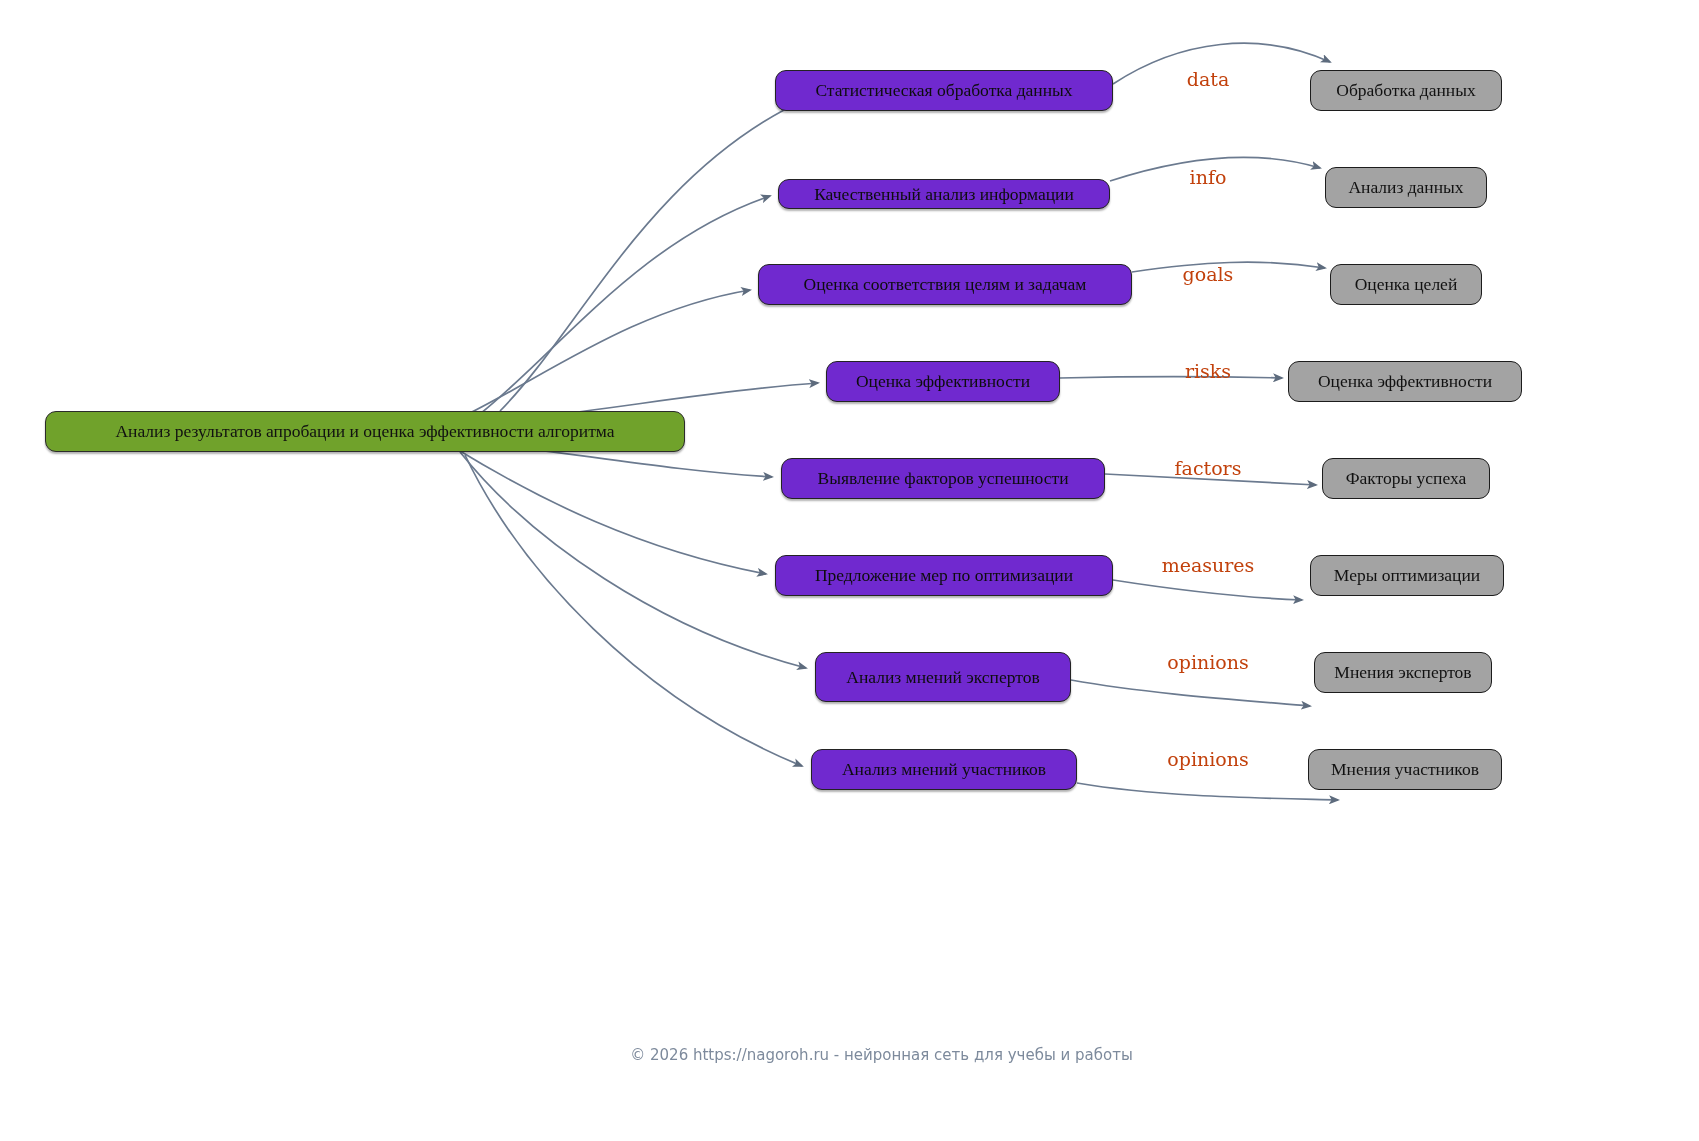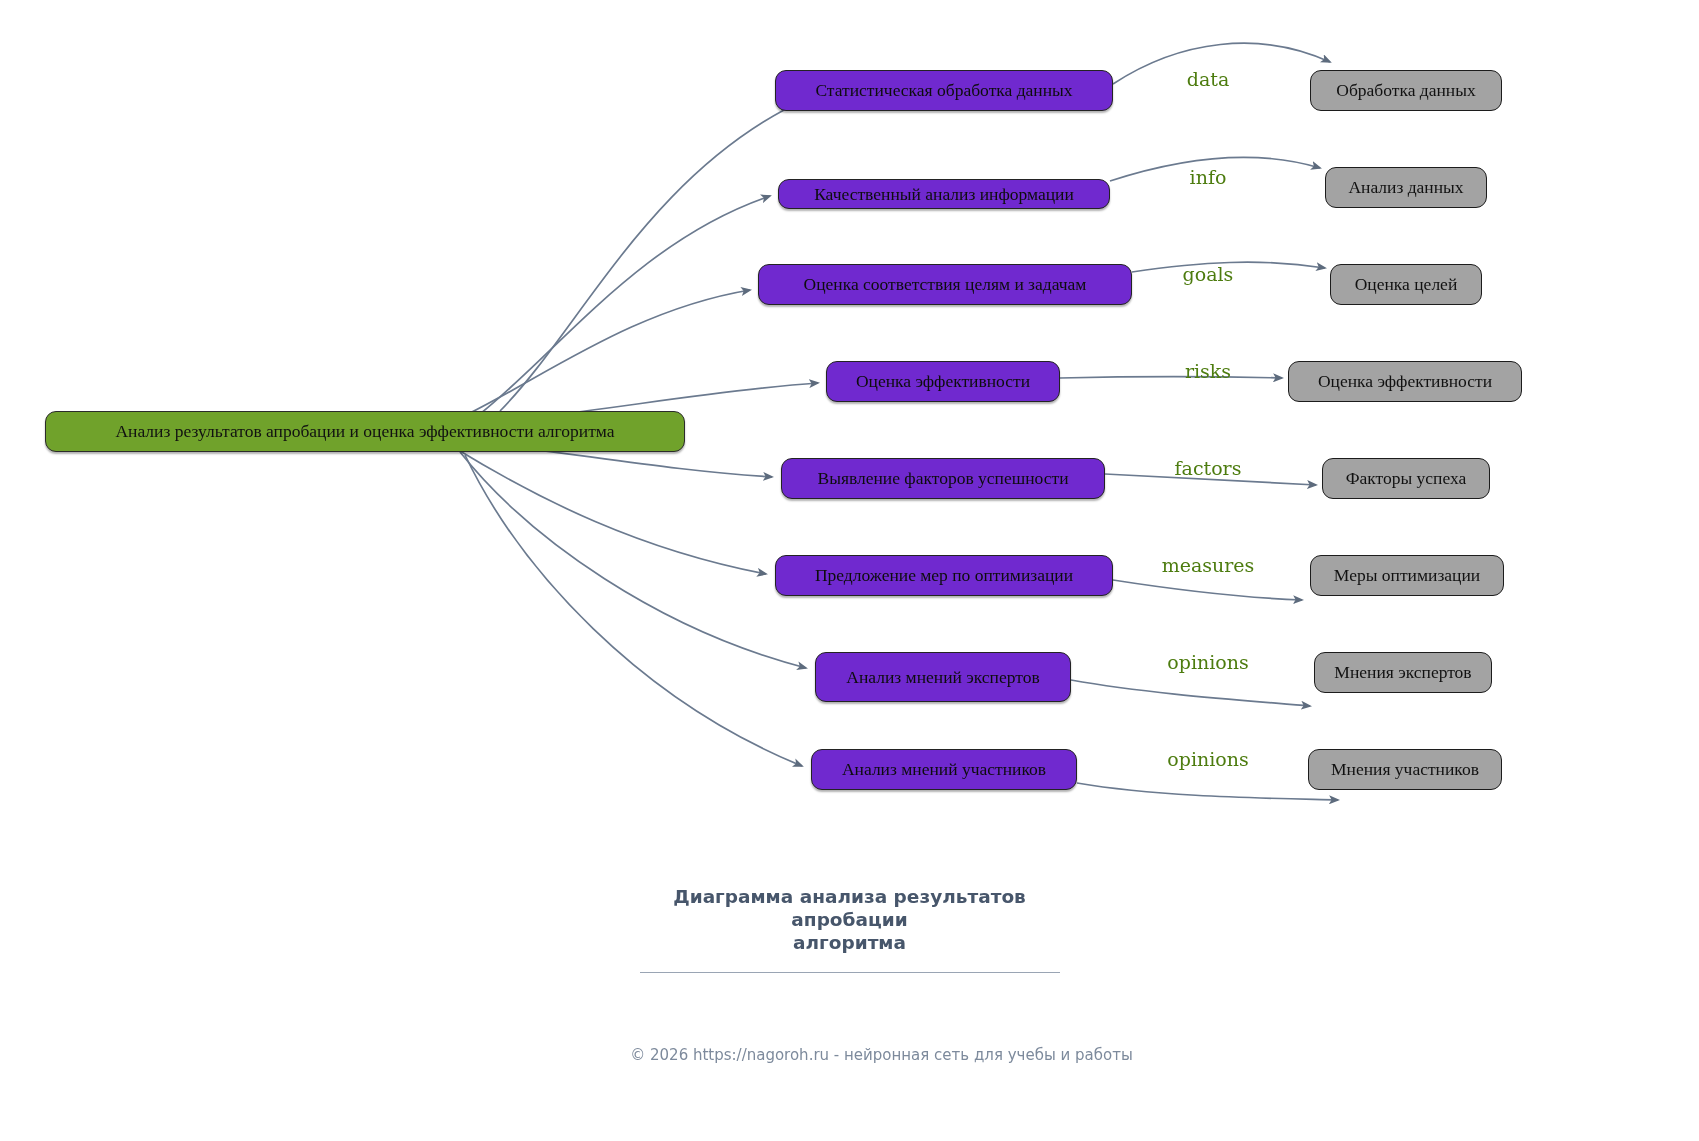--- a/index.html
+++ b/index.html
@@ -58,21 +58,21 @@
   .node-leaf {
     background: #a3a3a3;
     border: 1.6px solid #1c1c1c;
     color: #111111;
     font-size: 17.5px;
   }
   .edge-label {
     position: absolute;
     font-family: "DejaVu Serif", "Liberation Serif", serif;
     font-size: 19px;
-    color: #4d7c0f;
+    color: #c2410c;
     white-space: nowrap;
     transform: translateX(-50%);
   }
   #caption-block {
     position: absolute;
     left: 0;
     top: 885px;
     width: 1699px;
     text-align: center;
   }
@@ -163,22 +163,15 @@
       <div class="edge-label" style="left: 1208px; top: 68px;">data</div>
       <div class="edge-label" style="left: 1208px; top: 166px;">info</div>
       <div class="edge-label" style="left: 1208px; top: 263px;">goals</div>
       <div class="edge-label" style="left: 1208px; top: 360px;">risks</div>
       <div class="edge-label" style="left: 1208px; top: 457px;">factors</div>
       <div class="edge-label" style="left: 1208px; top: 554px;">measures</div>
       <div class="edge-label" style="left: 1208px; top: 651px;">opinions</div>
       <div class="edge-label" style="left: 1208px; top: 748px;">opinions</div>
     </div>
 
-  <div id="caption-block">
-    <div id="caption-title">
-      <div>Диаграмма анализа результатов апробации</div>
-      <div>алгоритма</div>
-    </div>
-    <div id="caption-rule"></div>
-  </div>
 
   <div id="footer-line">© 2026 https://nagoroh.ru - нейронная сеть для учебы и работы</div>
 </div>
 
 </body></html>

